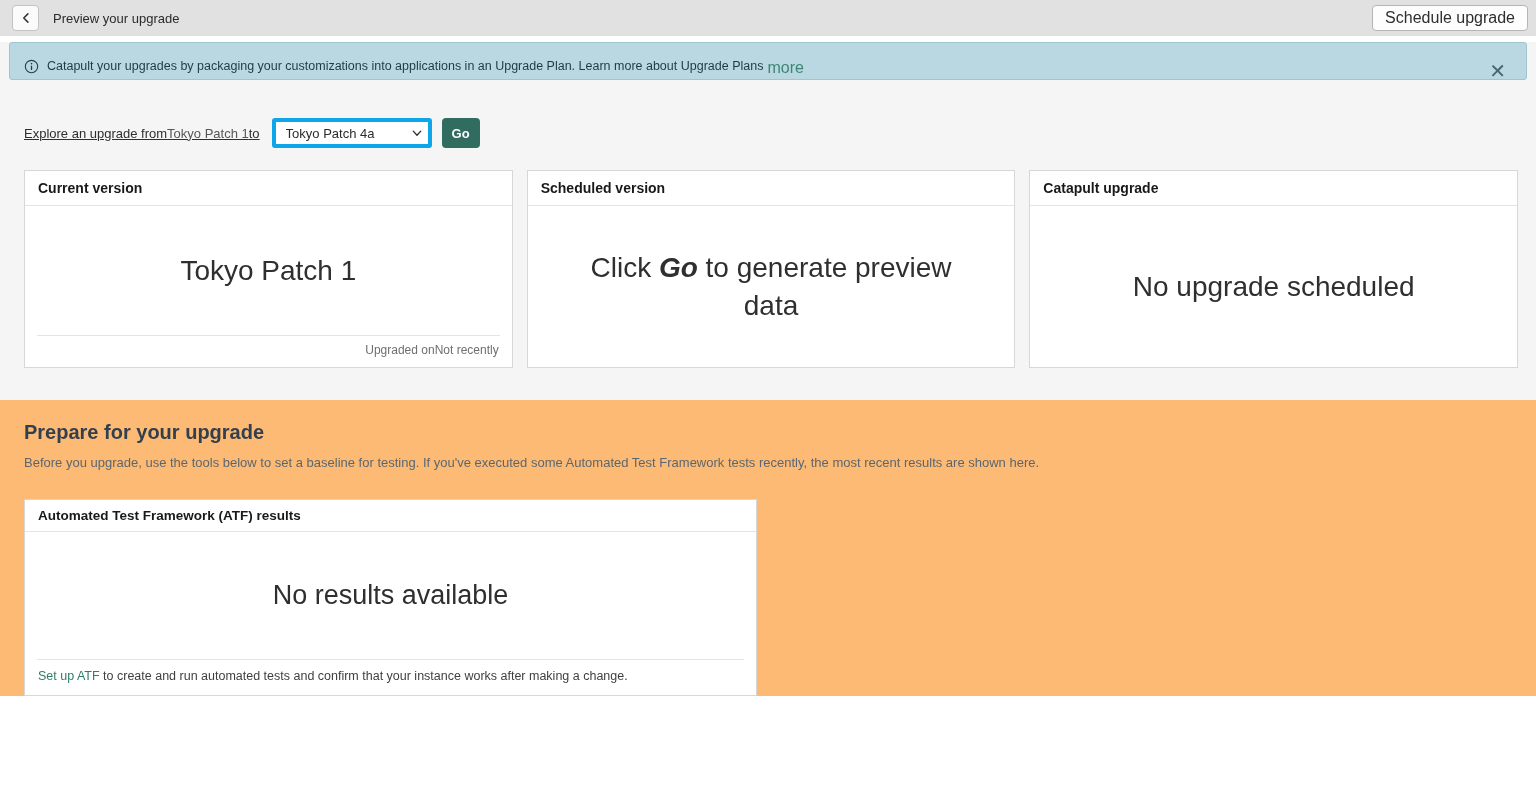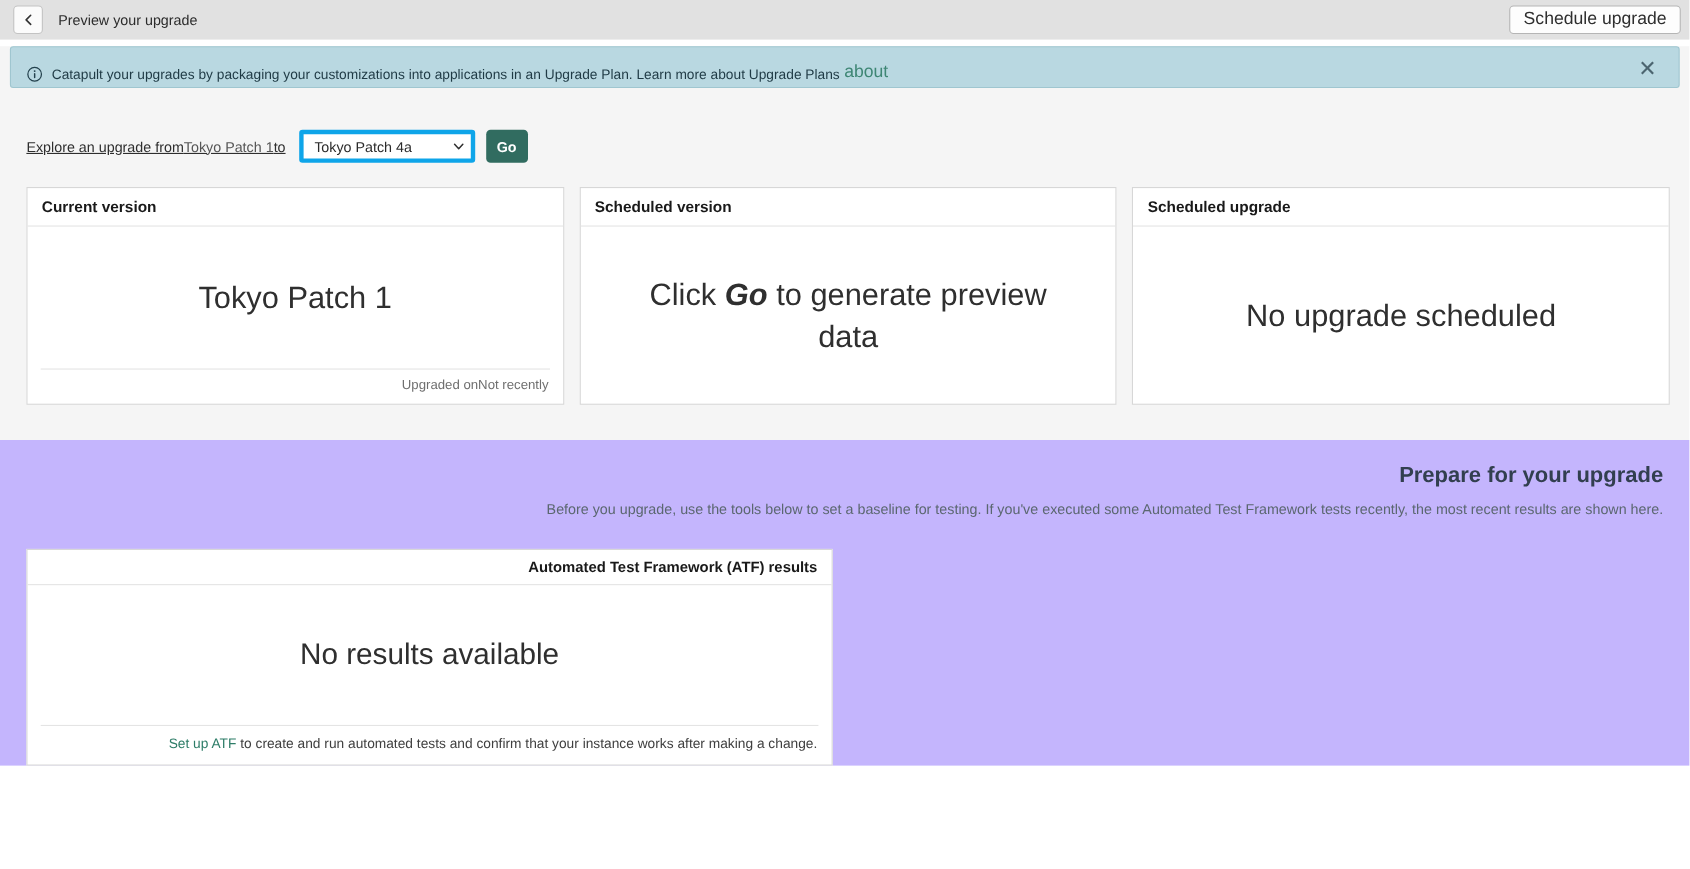--- a/index.html
+++ b/index.html
@@ -16,21 +16,21 @@
   .topbar-title { font-size:13px; margin-left:14px; color:#2b2b2b; }
   .schedule-btn { margin-left:auto; height:26px; padding:0 12px; background:#fdfdfd;
                   border:1px solid #b5b5b5; border-radius:4px; font-size:16px;
                   color:#2e2e2e; cursor:pointer; font-family:inherit; }
 
   
   .gray-region { background:#f5f5f5; padding-bottom:32px; }
 
   .banner { margin:6px 9px 0 9px; height:38px; background:#b9d8e1;
             border:1px solid #9fc6d0; border-radius:3px; display:flex;
-            align-items:flex-end; padding:4px 14px; }
+            align-items:flex-start; padding:16px 14px; }
   .banner-info { display:flex; align-items:center; color:#23414d; }
   .banner-text { font-size:12.5px; color:#1f3a45; margin-left:8px; }
   .banner-link { color:#3e8674; text-decoration:none; margin-left:4px; cursor:pointer; }
   .banner-close { margin-left:auto; background:none; border:none; font-size:20px;
                   line-height:1; color:#4c6570; cursor:pointer; padding:2px 6px;
                   font-family:inherit; }
 
   .explore-row { margin:38px 0 0 24px; display:flex; align-items:center; font-size:13px; }
   .explore-label { display:flex; align-items:flex-end; gap:0; color:#2e2e2e;text-decoration:underline; }
   .explore-version { color:#565656; }
@@ -51,21 +51,21 @@
                  border-bottom:1px solid #e4e4e4; }
   .card-body { flex:1; display:flex; align-items:center; justify-content:center;
                text-align:center; padding:0 40px; }
   .big-text { font-size:28px; font-weight:300; color:#2f2f2f; line-height:1.35; }
   .big-text .go-emph { font-weight:bold; font-style:italic; }
   .card-divider { border-top:1px solid #e4e4e4; margin:0 12px; }
   .card-footer { display:flex; justify-content:flex-end; padding:7px 13px 10px 13px;
                  font-size:12px; color:#6f6f6f; }
 
   
-  .white-region { padding:21px 24px 0 24px; background:#c4b5fd;text-align:right; }
+  .white-region { padding:21px 35px 0 24px; background:#fdba74; }
   .prepare-heading { font-size:20px; font-weight:bold; color:#323f4f; }
   .prepare-desc { font-size:13px; color:#5b6770; margin-top:11px; }
 
   .atf-card { width:733px; margin-top:29px; background:#ffffff; border:1px solid #d7d7d7;
               display:flex; flex-direction:column; height:197px; }
   .atf-header { padding:8px 13px; font-size:13.5px; font-weight:bold; color:#191919;
                 border-bottom:1px solid #e4e4e4; }
   .atf-body { flex:1; display:flex; align-items:center; justify-content:center; }
   .atf-big { font-size:27px; font-weight:300; color:#2f2f2f; }
   .atf-footer { padding:9px 13px 12px 13px; font-size:12.5px; color:#3f3f3f; }
@@ -90,21 +90,21 @@
 
   <div class="banner">
     <span class="banner-info">
       <svg width="15" height="15" viewBox="0 0 16 16">
         <circle cx="8" cy="8" r="6.6" fill="none" stroke="#23414d" stroke-width="1.2"></circle>
         <circle cx="8" cy="4.9" r="0.9" fill="#23414d"></circle>
         <rect x="7.3" y="6.8" width="1.4" height="5" rx="0.7" fill="#23414d"></rect>
       </svg>
     </span>
     <span class="banner-text">Catapult your upgrades by packaging your customizations into applications in an Upgrade Plan. Learn more about Upgrade Plans</span>
-    <a class="banner-link" href="#">about</a>
+    <a class="banner-link" href="#">more</a>
     <button class="banner-close">
       <span>✕</span>
     </button>
   </div>
 
   <div class="explore-row">
     <span class="explore-label">
       <span>Explore an upgrade from</span>
       <span class="explore-version">Tokyo Patch 1</span>
       <span>to</span>
@@ -137,21 +137,21 @@
     </div>
 
     <div class="card">
       <div class="card-header">Scheduled version</div>
       <div class="card-body">
         <span class="big-text"><span>Click </span><span class="go-emph">Go</span><span> to generate preview data</span></span>
       </div>
     </div>
 
     <div class="card">
-      <div class="card-header">Scheduled upgrade</div>
+      <div class="card-header">Catapult upgrade</div>
       <div class="card-body">
         <span class="big-text">No upgrade scheduled</span>
       </div>
     </div>
 
   </div>
 </div>
 
 <div class="white-region">
   <div class="prepare-heading">Prepare for your upgrade</div>

